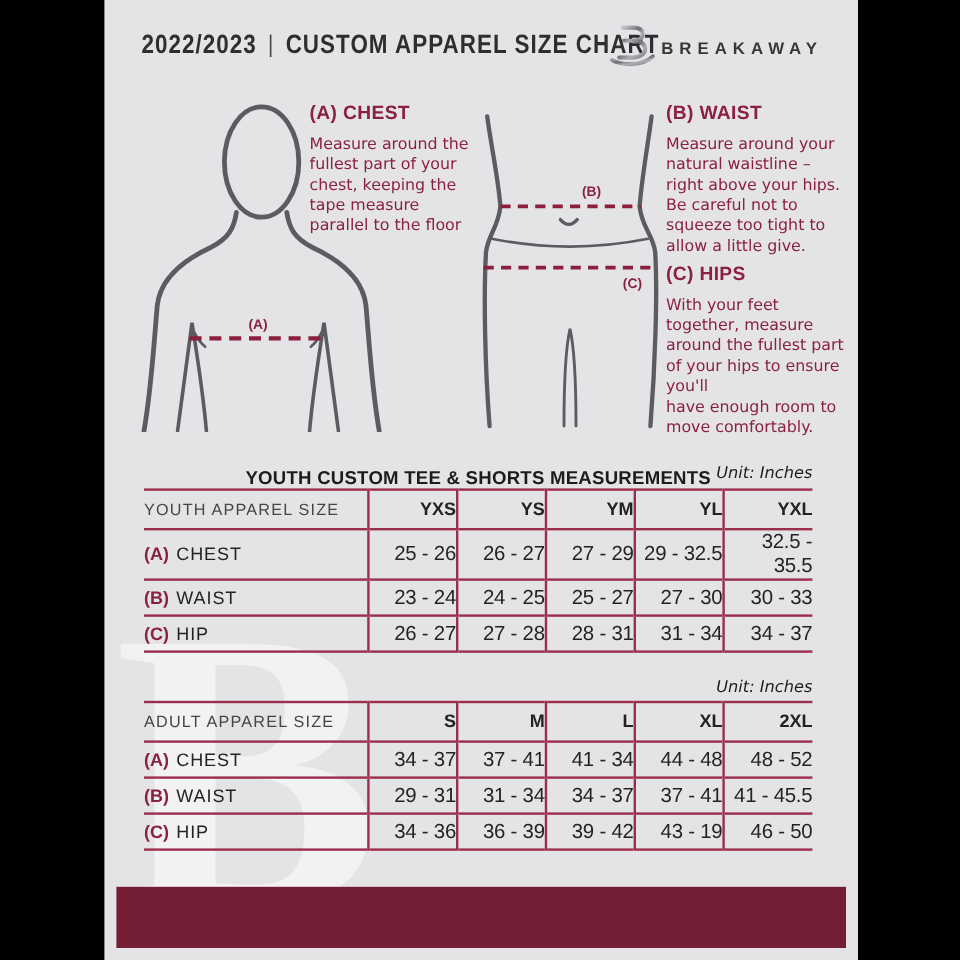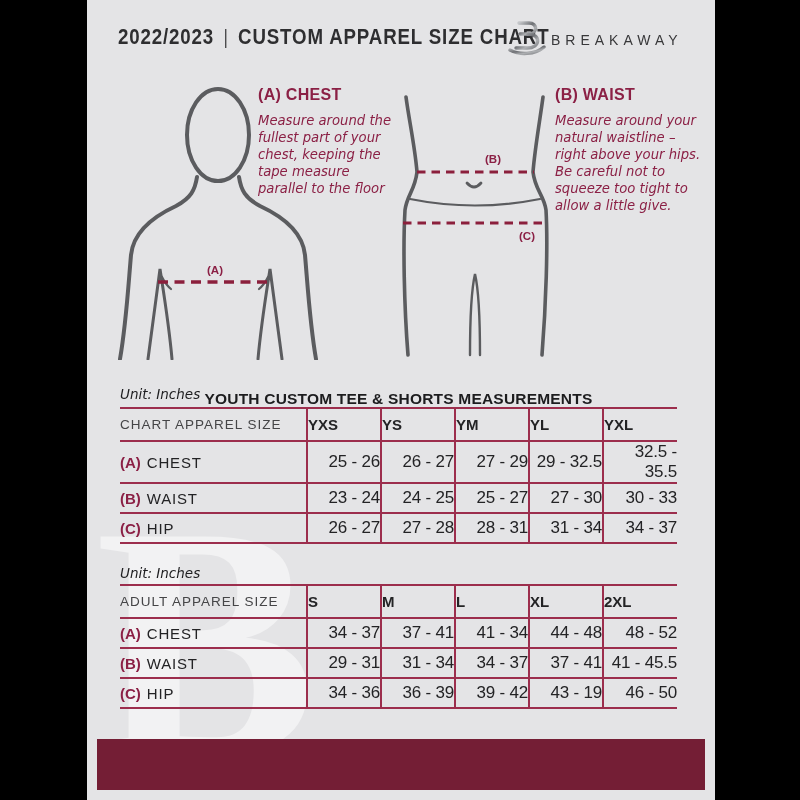--- a/index.html
+++ b/index.html
@@ -15,65 +15,65 @@
   
   .masthead-title{
     left:31px;top:24px;display:flex;align-items:center;gap:11px;
     font-weight:800;font-size:22px;letter-spacing:1px;color:#2e2e30;
     transform:scaleX(0.85);transform-origin:left center;white-space:nowrap;
     font-stretch:condensed;z-index:3;
   }
   .masthead-title .pipe{font-weight:400;color:#4a4a4c;font-size:20px;}
   .brand-logo{left:420px;top:16px;z-index:3;}
   .brand-name{
-    left:464px;top:32px;font-size:14px;font-weight:400;letter-spacing:5px;
+    left:464px;top:32px;font-size:14px;font-weight:700;letter-spacing:5px;
     color:#38383a;z-index:3;white-space:nowrap;
   }
   
   .fig{z-index:2;}
   .guide-block{z-index:3;}
   .measure-head{
     font-weight:800;font-size:16px;color:#8b2045;letter-spacing:0.3px;
     font-family:"Liberation Sans",sans-serif;
   }
   .measure-text{
-    margin-top:8px;font-style:italic;font-size:13.2px;line-height:17px;
+    margin-top:8px;font-size:13.2px;line-height:17px;
     color:#8b2045;font-family:"DejaVu Sans",sans-serif;white-space:pre-line;
   }
   .g-chest{left:171px;top:86px;width:141px;}
   .g-waist{left:468px;top:86px;width:152px;}
   .g-hips{left:468px;top:220px;width:155px;}
   
   .section-title{
     left:33px;width:557px;text-align:center;font-weight:700;font-size:15.5px;
     color:#1c1c1e;letter-spacing:0.2px;z-index:3;font-stretch:semi-condensed;
   }
   .unit-note{
-    left:33px;width:557px;text-align:left;font-style:italic;font-size:13.5px;
+    left:33px;width:557px;text-align:right;font-style:italic;font-size:13.5px;
     color:#1d1d1f;z-index:3;font-family:"DejaVu Sans",sans-serif;
   }
   .t-youth-title{top:366px;margin-top:24px;} .t-youth-unit{top:386px;}
   .t-adult-title{top:545px;} .t-adult-unit{top:565px;}
   
   .size-table{
     border-collapse:collapse;table-layout:fixed;width:557px;z-index:3;
     background:transparent;
   }
   .tbl-youth{left:33px;top:407px;} .tbl-adult{left:33px;top:584px;}
   .size-table col.c-label{width:187px;}
   .size-table col.c-val{width:74px;}
   .size-table thead tr{height:33px;border-top:2px solid #9c2e4d;border-bottom:2px solid #9c2e4d;}
   .size-table tbody tr{height:30px;border-bottom:2px solid #9c2e4d;}
   .size-table th,.size-table td{padding:0;vertical-align:middle;}
   .t-sizehdr{
     text-align:left;padding-left:9px;font-weight:400;font-size:13.5px;
     letter-spacing:1px;color:#454547;
   }
   .t-col{
-    border-left:2px solid #9c2e4d;text-align:left;font-weight:700;
+    border-left:2px solid #9c2e4d;text-align:right;font-weight:700;
     font-size:15px;color:#232325;font-stretch:condensed;
   }
   .t-rowlabel{text-align:left;padding-left:20px;font-size:15px;white-space:nowrap;}
   .t-rowlabel .key{font-weight:800;color:#8b2045;}
   .t-rowlabel .lab{color:#232325;margin-left:6px;letter-spacing:0.8px;}
   .t-val{
     border-left:2px solid #9c2e4d;text-align:right;font-size:17px;
     color:#232325;font-stretch:condensed;letter-spacing:-0.2px;
   }
   
@@ -145,36 +145,41 @@
   </svg>
 
   <div class="abs guide-block g-chest">
     <div class="measure-head">(A) CHEST</div>
     <div class="measure-text">Measure around the fullest part of your chest, keeping the tape measure parallel to the floor</div>
   </div>
   <div class="abs guide-block g-waist">
     <div class="measure-head">(B) WAIST</div>
     <div class="measure-text">Measure around your natural waistline – right above your hips. Be careful not to squeeze too tight to allow a little give.</div>
   </div>
+  <div class="abs guide-block g-hips">
+    <div class="measure-head">(C) HIPS</div>
+    <div class="measure-text">With your feet together, measure around the fullest part of your hips to ensure you'll
+have enough room to move comfortably.</div>
+  </div>
 
   <div class="abs section-title t-youth-title">YOUTH CUSTOM TEE &amp; SHORTS MEASUREMENTS</div>
   <div class="abs unit-note t-youth-unit">Unit: Inches</div>
 
   <table class="abs size-table tbl-youth">
     <colgroup>
         <col class="c-label">
         <col class="c-val">
         <col class="c-val">
         <col class="c-val">
         <col class="c-val">
         <col class="c-val">
       </colgroup>
     <thead>
       <tr>
-        <th class="t-sizehdr">CHART APPAREL SIZE</th>
+        <th class="t-sizehdr">YOUTH APPAREL SIZE</th>
         <th class="t-col">YXS</th>
         <th class="t-col">YS</th>
         <th class="t-col">YM</th>
         <th class="t-col">YL</th>
         <th class="t-col">YXL</th>
       </tr>
     </thead>
     <tbody>
       <tr>
         <td class="t-rowlabel"><span class="key">(A)</span><span class="lab">CHEST</span></td>

